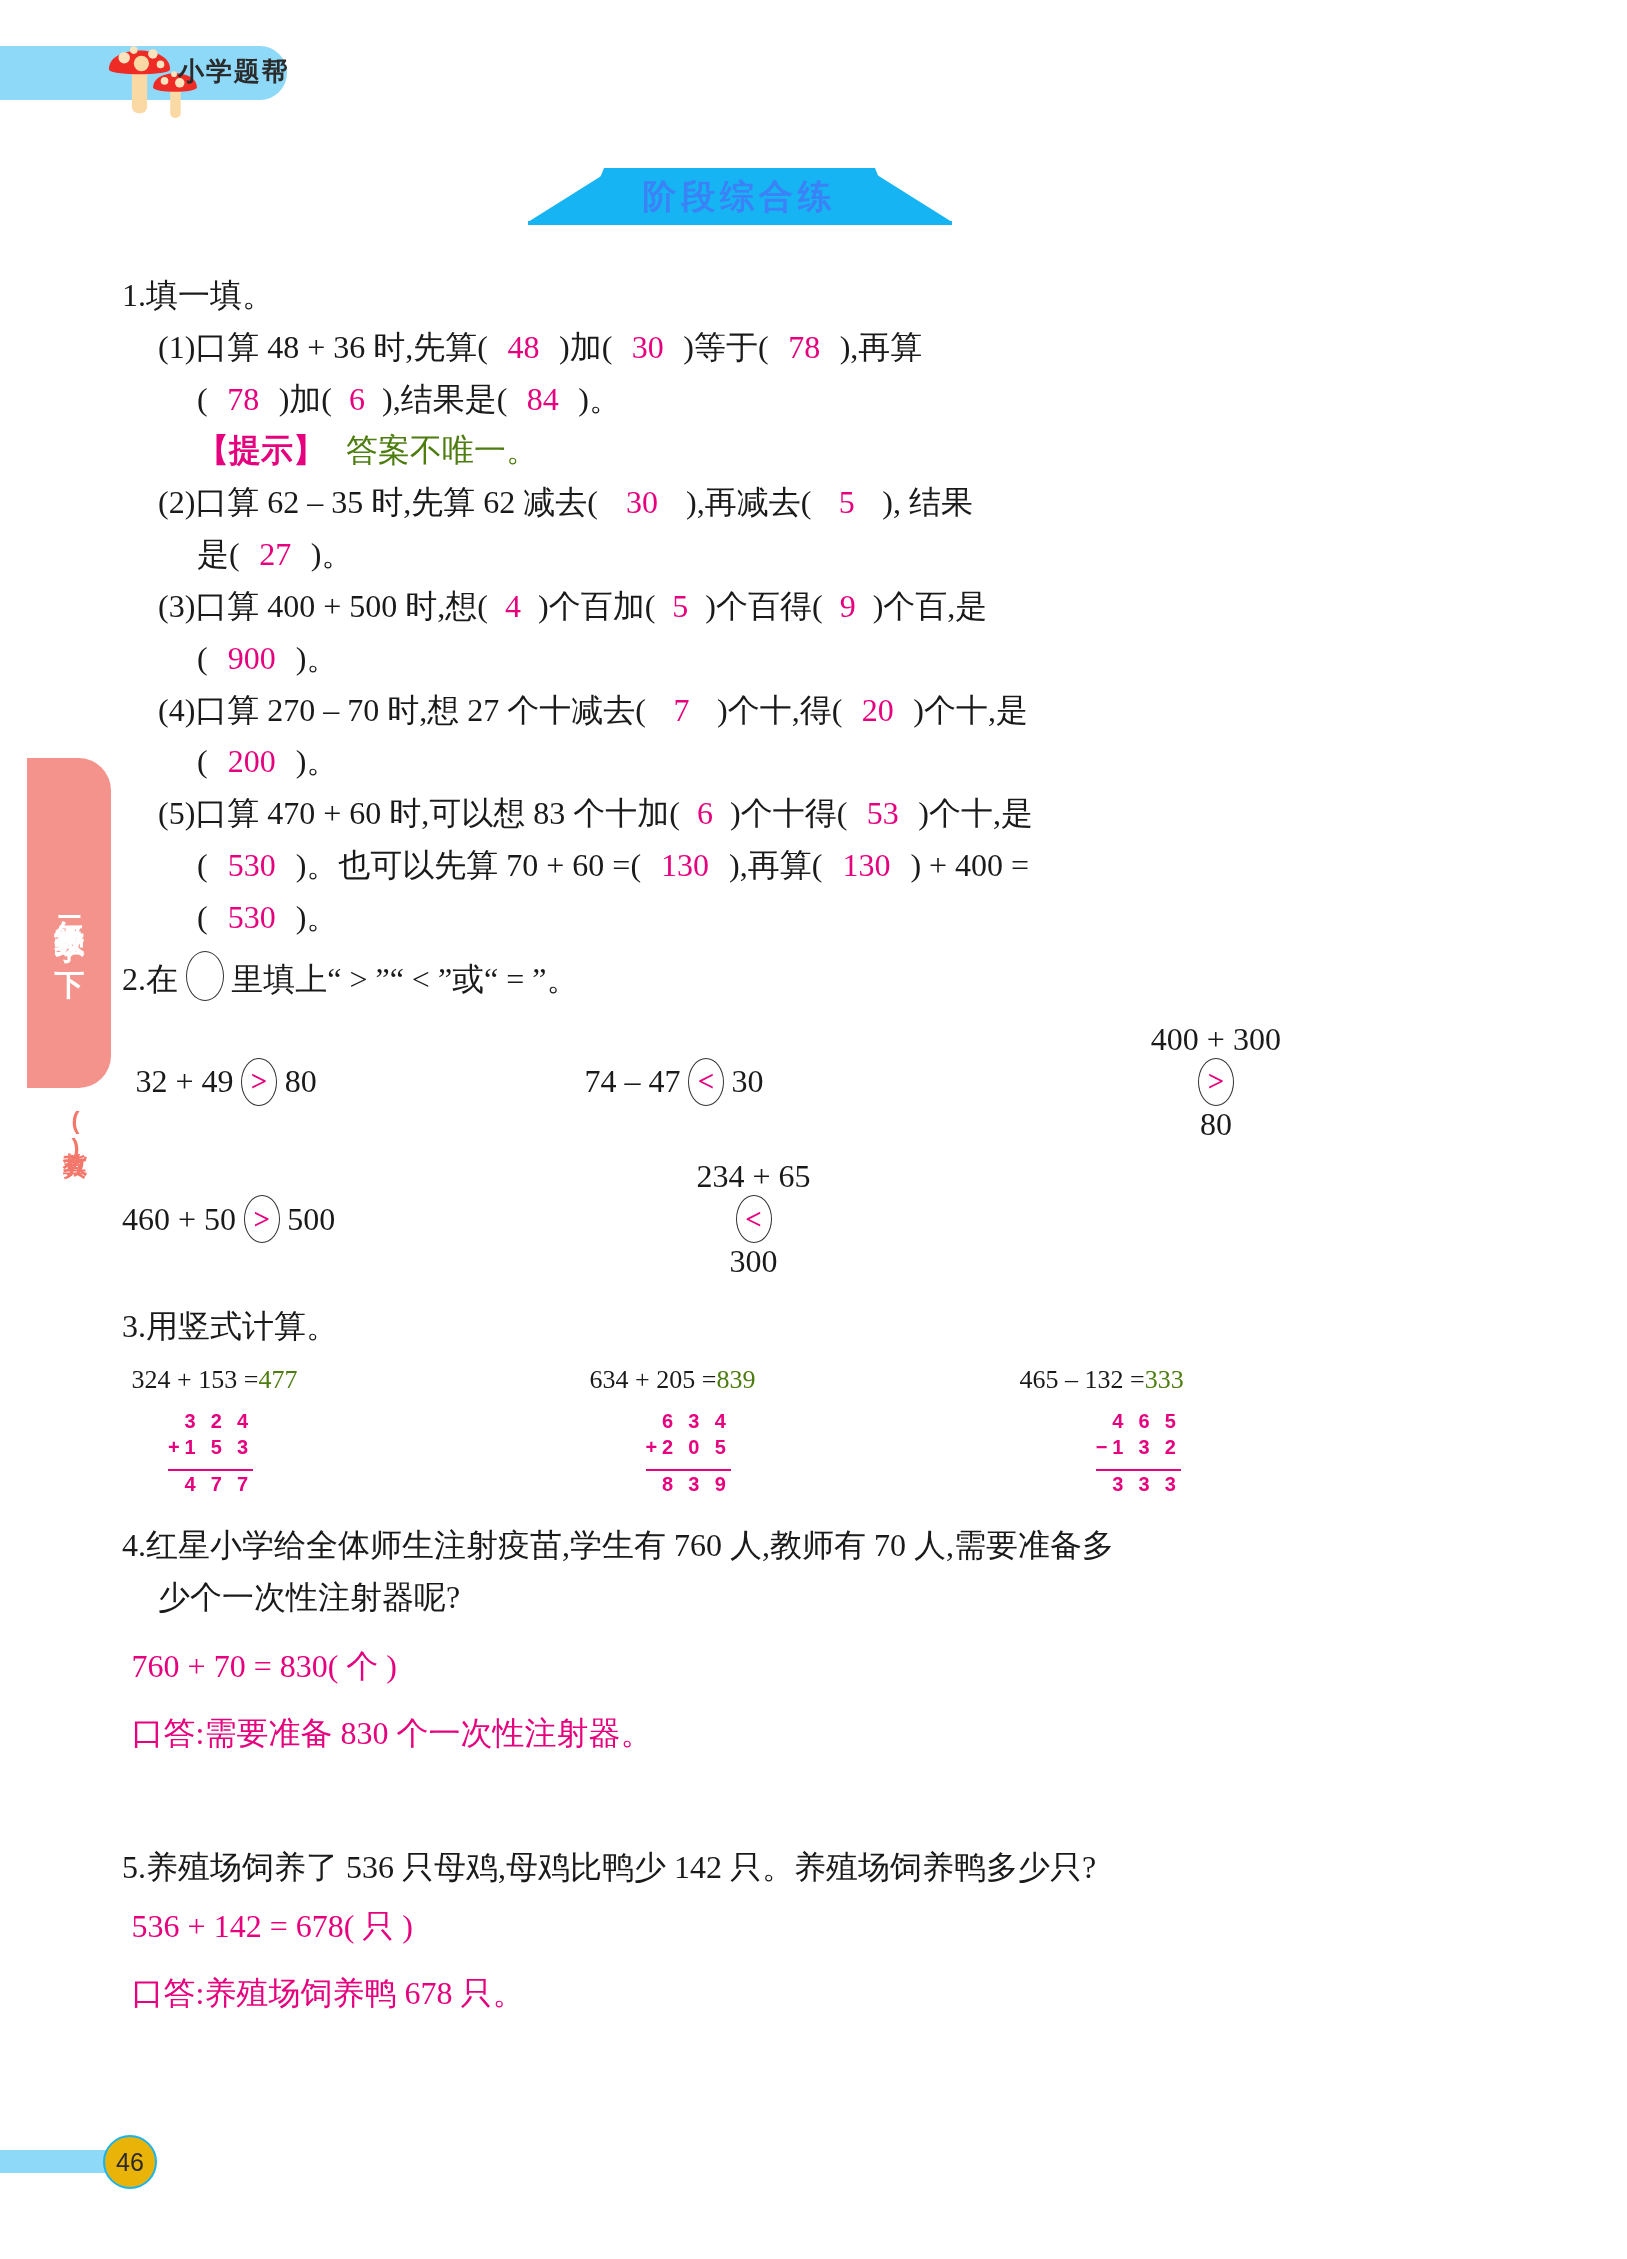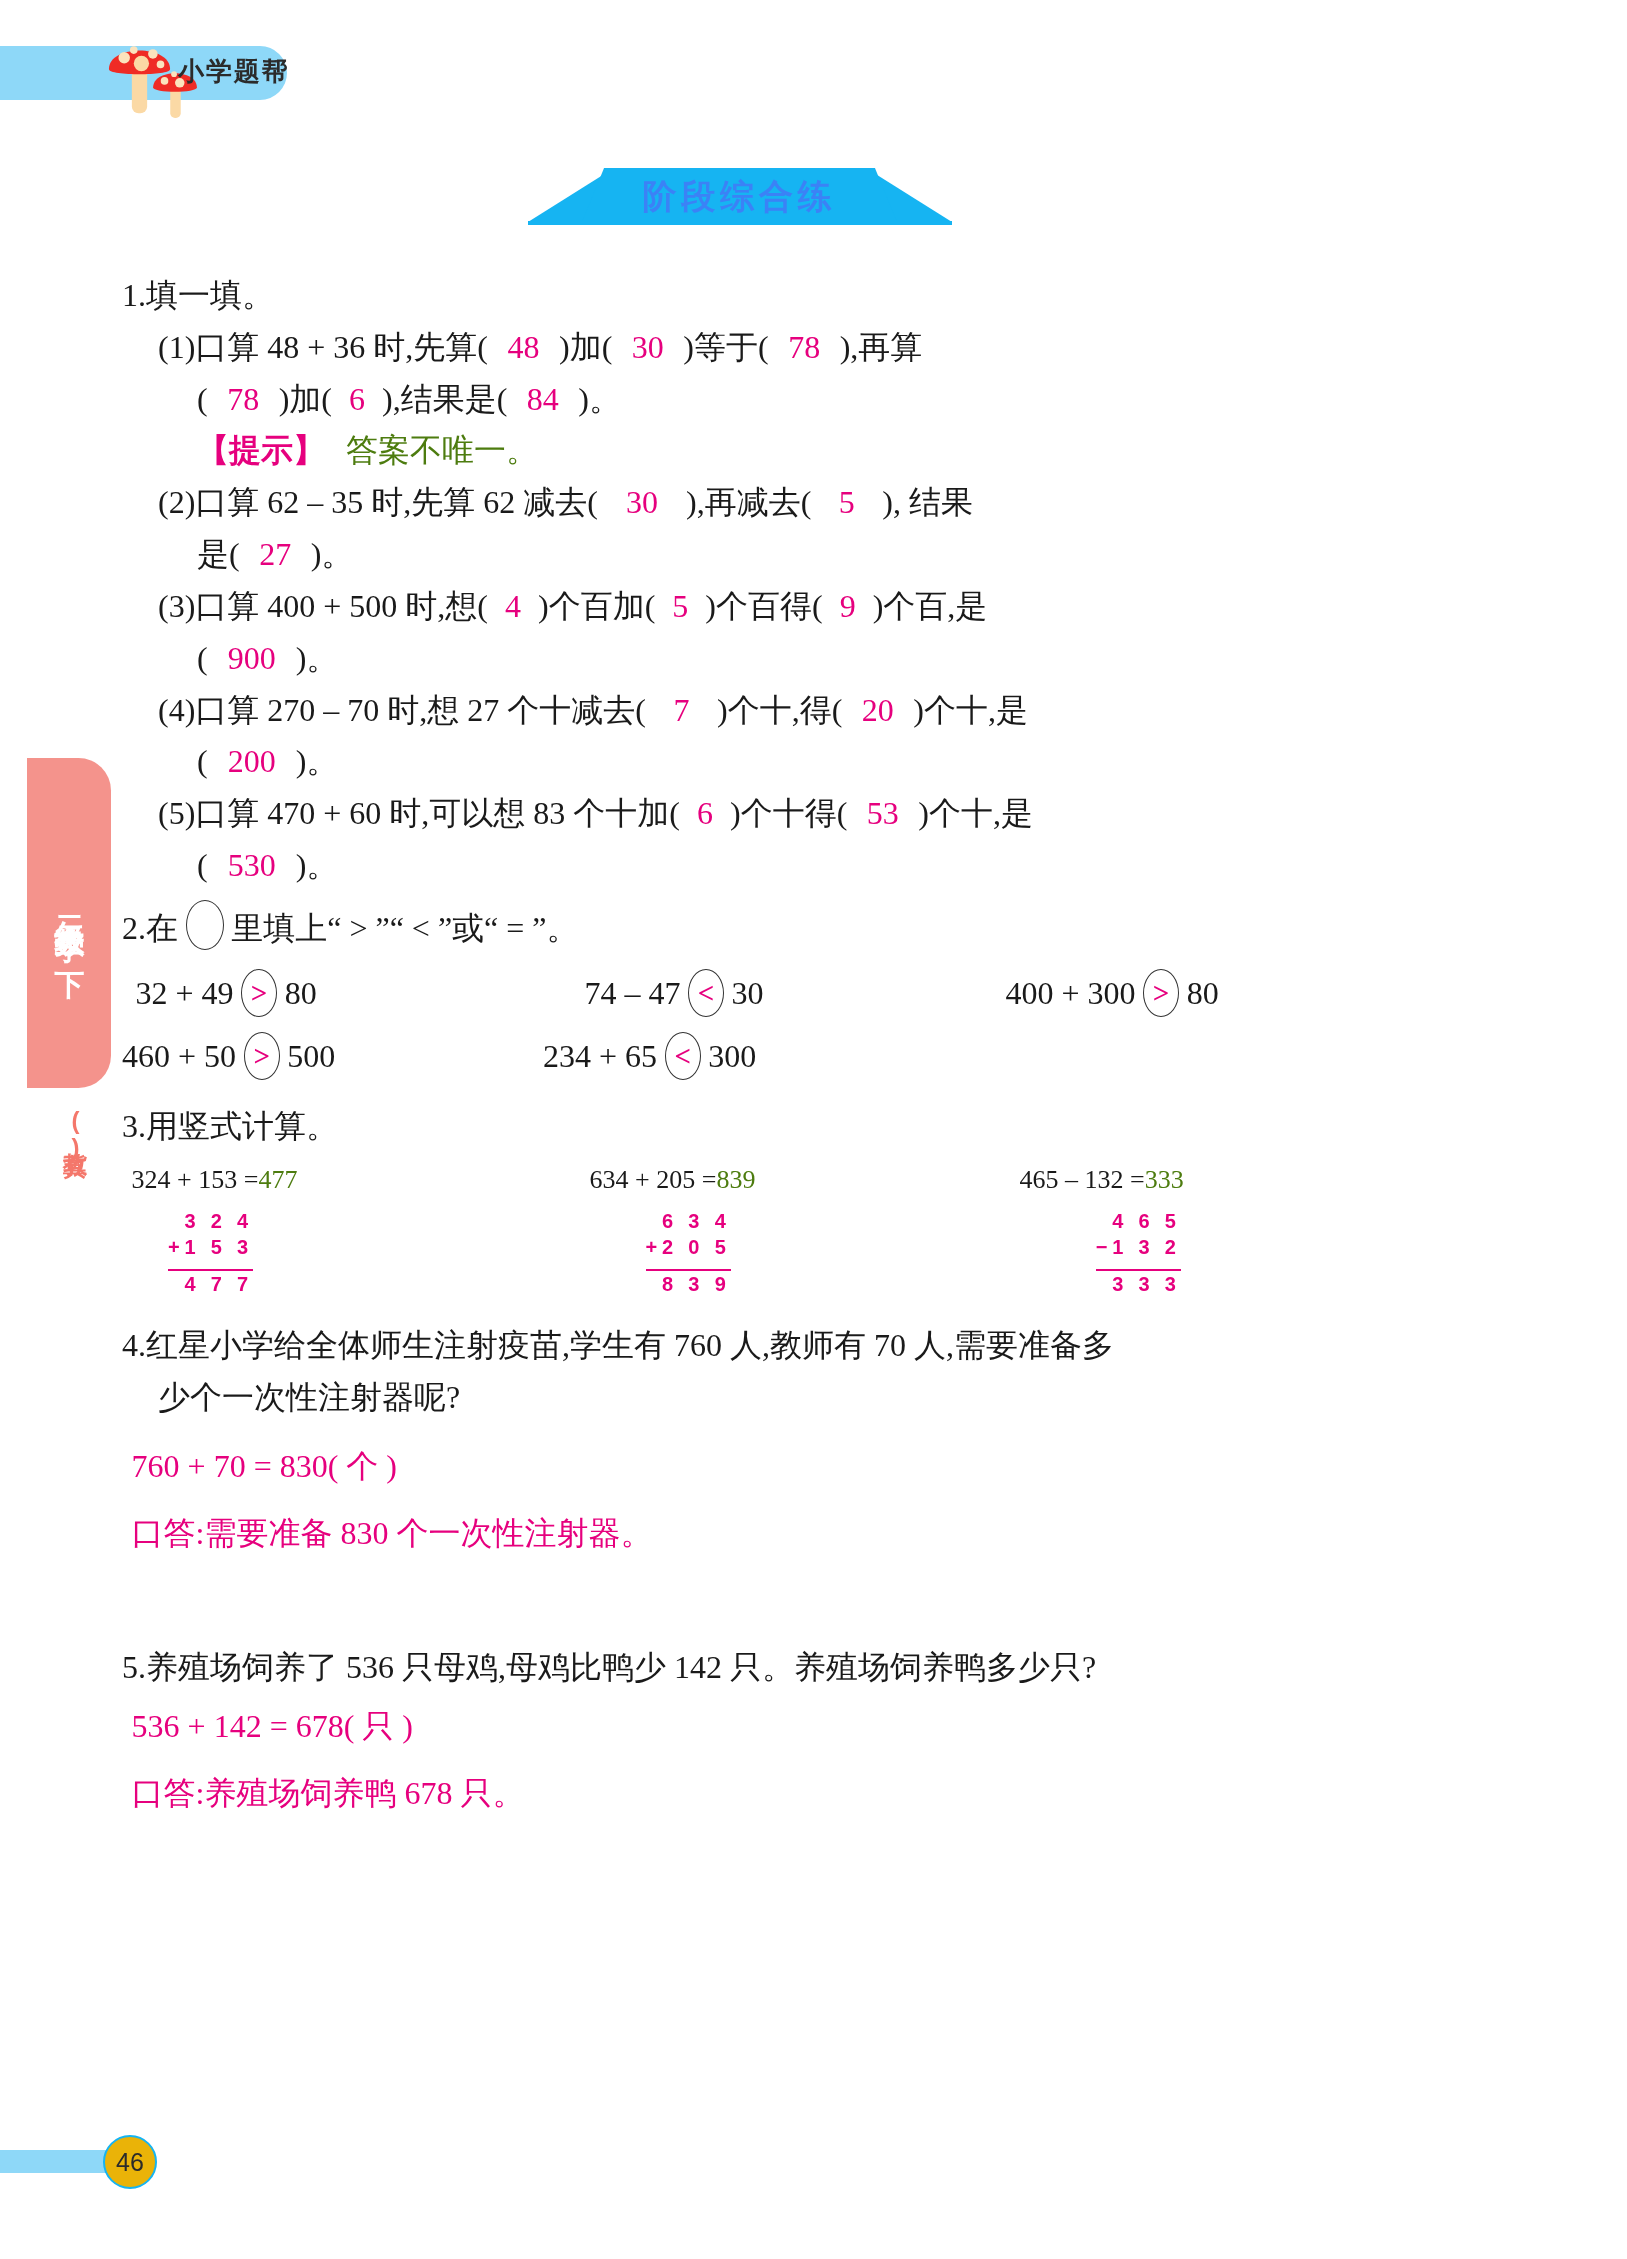--- a/index.html
+++ b/index.html
@@ -184,21 +184,21 @@
     font-size: 32px;
     margin-top: 15.3px;
   }
   .cmp-cell {
     display: flex;
     align-items: center;
     white-space: nowrap;
   }
   .cmp-c1 { width: 449px; padding-left: 13.4px; }
   .cmp-c2 { width: 421px; }
-  .cmp-c3 { width: 421px; }
+  .cmp-c3 { width: 421px; flex-direction: column; }
   .circle {
     display: inline-flex;
     align-items: center;
     justify-content: center;
     width: 34px;
     height: 46px;
     border: 1.5px solid #333;
     border-radius: 50%;
     margin: 0 7.6px;
     color: #e6007e;
@@ -362,20 +362,23 @@
     <span>(4)</span><span>口算 270 – 70 时,想 27 个十减去(</span><span class="blank bw-60">7</span><span>)个十,得(</span><span class="blank bw-60">20</span><span>)个十,是</span>
   </div>
   <div class="qline indent2">
     <span>(</span><span class="blank bw-80">200</span><span>)。</span>
   </div>
 
   <div class="qline indent1">
     <span>(5)</span><span>口算 470 + 60 时,可以想 83 个十加(</span><span class="blank bw-45">6</span><span>)个十得(</span><span class="blank bw-60">53</span><span>)个十,是</span>
   </div>
   <div class="qline indent2">
+    <span>(</span><span class="blank bw-80">530</span><span>)。也可以先算 70 + 60 =(</span><span class="blank bw-80">130</span><span>),再算(</span><span class="blank bw-80">130</span><span>) + 400 =</span>
+  </div>
+  <div class="qline indent2">
     <span>(</span><span class="blank bw-80">530</span><span>)。</span>
   </div>
 
   <div class="row-gap-s"></div>
 
   <div class="qline">
     <span class="q-num">2.</span><span>在</span><span class="circle-empty"></span><span>里填上“ &gt; ”“ &lt; ”或“ = ”。</span>
   </div>
 
   <div class="cmp-row">

